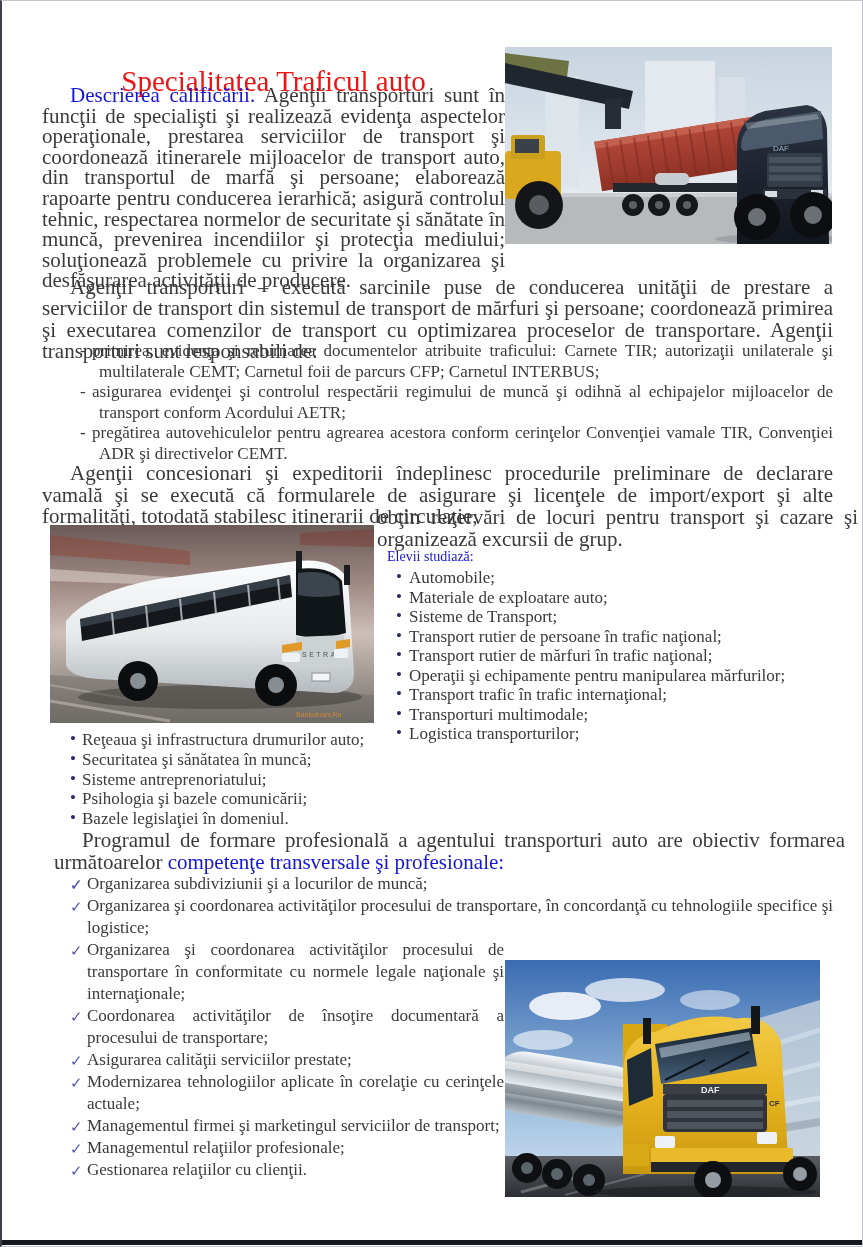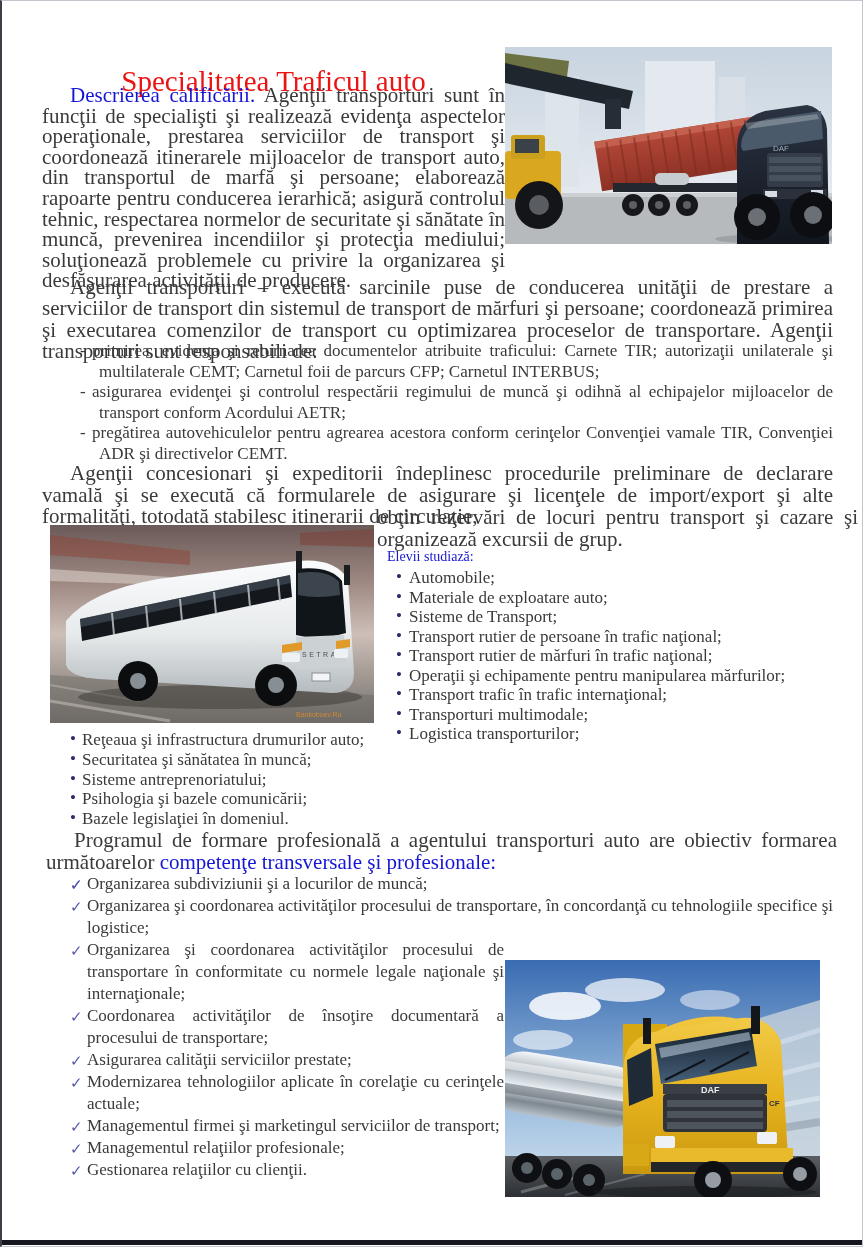--- a/index.html
+++ b/index.html
@@ -30,21 +30,21 @@
   .dash-list .marker { position:absolute; left:38px; top:0; text-indent:0; }
   .p3a { left:40px; top:462px; width:791px; line-height:21.5px; }
   .p3b { left:375px; top:506px; width:481px; line-height:21.5px; }
   .study-heading { left:385px; top:546px; font-size:14px; }
   .study-list { left:385px; top:567px; width:472px; }
   .study-list li { position:relative; padding-left:22px; font-size:17px; line-height:19.5px; }
   .study-list .marker { position:absolute; left:9px; top:-1px; color:#2d2d6b; }
   .left-list { left:40px; top:729px; width:470px; }
   .left-list li { position:relative; padding-left:40px; font-size:17px; line-height:19.8px; }
   .left-list .marker { position:absolute; left:28px; top:-1px; color:#2d2d6b; }
-  .p4 { left:44px; top:828px; width:791px; line-height:22px; }
+  .p4 { left:52px; top:828px; width:791px; line-height:22px; }
   .check-list { left:40px; top:872px; width:791px; }
   .check-list li {
     position:relative; padding-left:45px; box-sizing:border-box;
     font-size:17px; line-height:22px; text-align:justify;
   }
   .check-list .marker { position:absolute; left:28px; top:1px; color:#5656aa; font-size:15px; }
   .check-list li.narrow { width:462px; }
   figure { margin:0; position:absolute; line-height:0; }
   .img1 { left:503px; top:46px; }
   .img2 { left:48px;  top:524px; }

